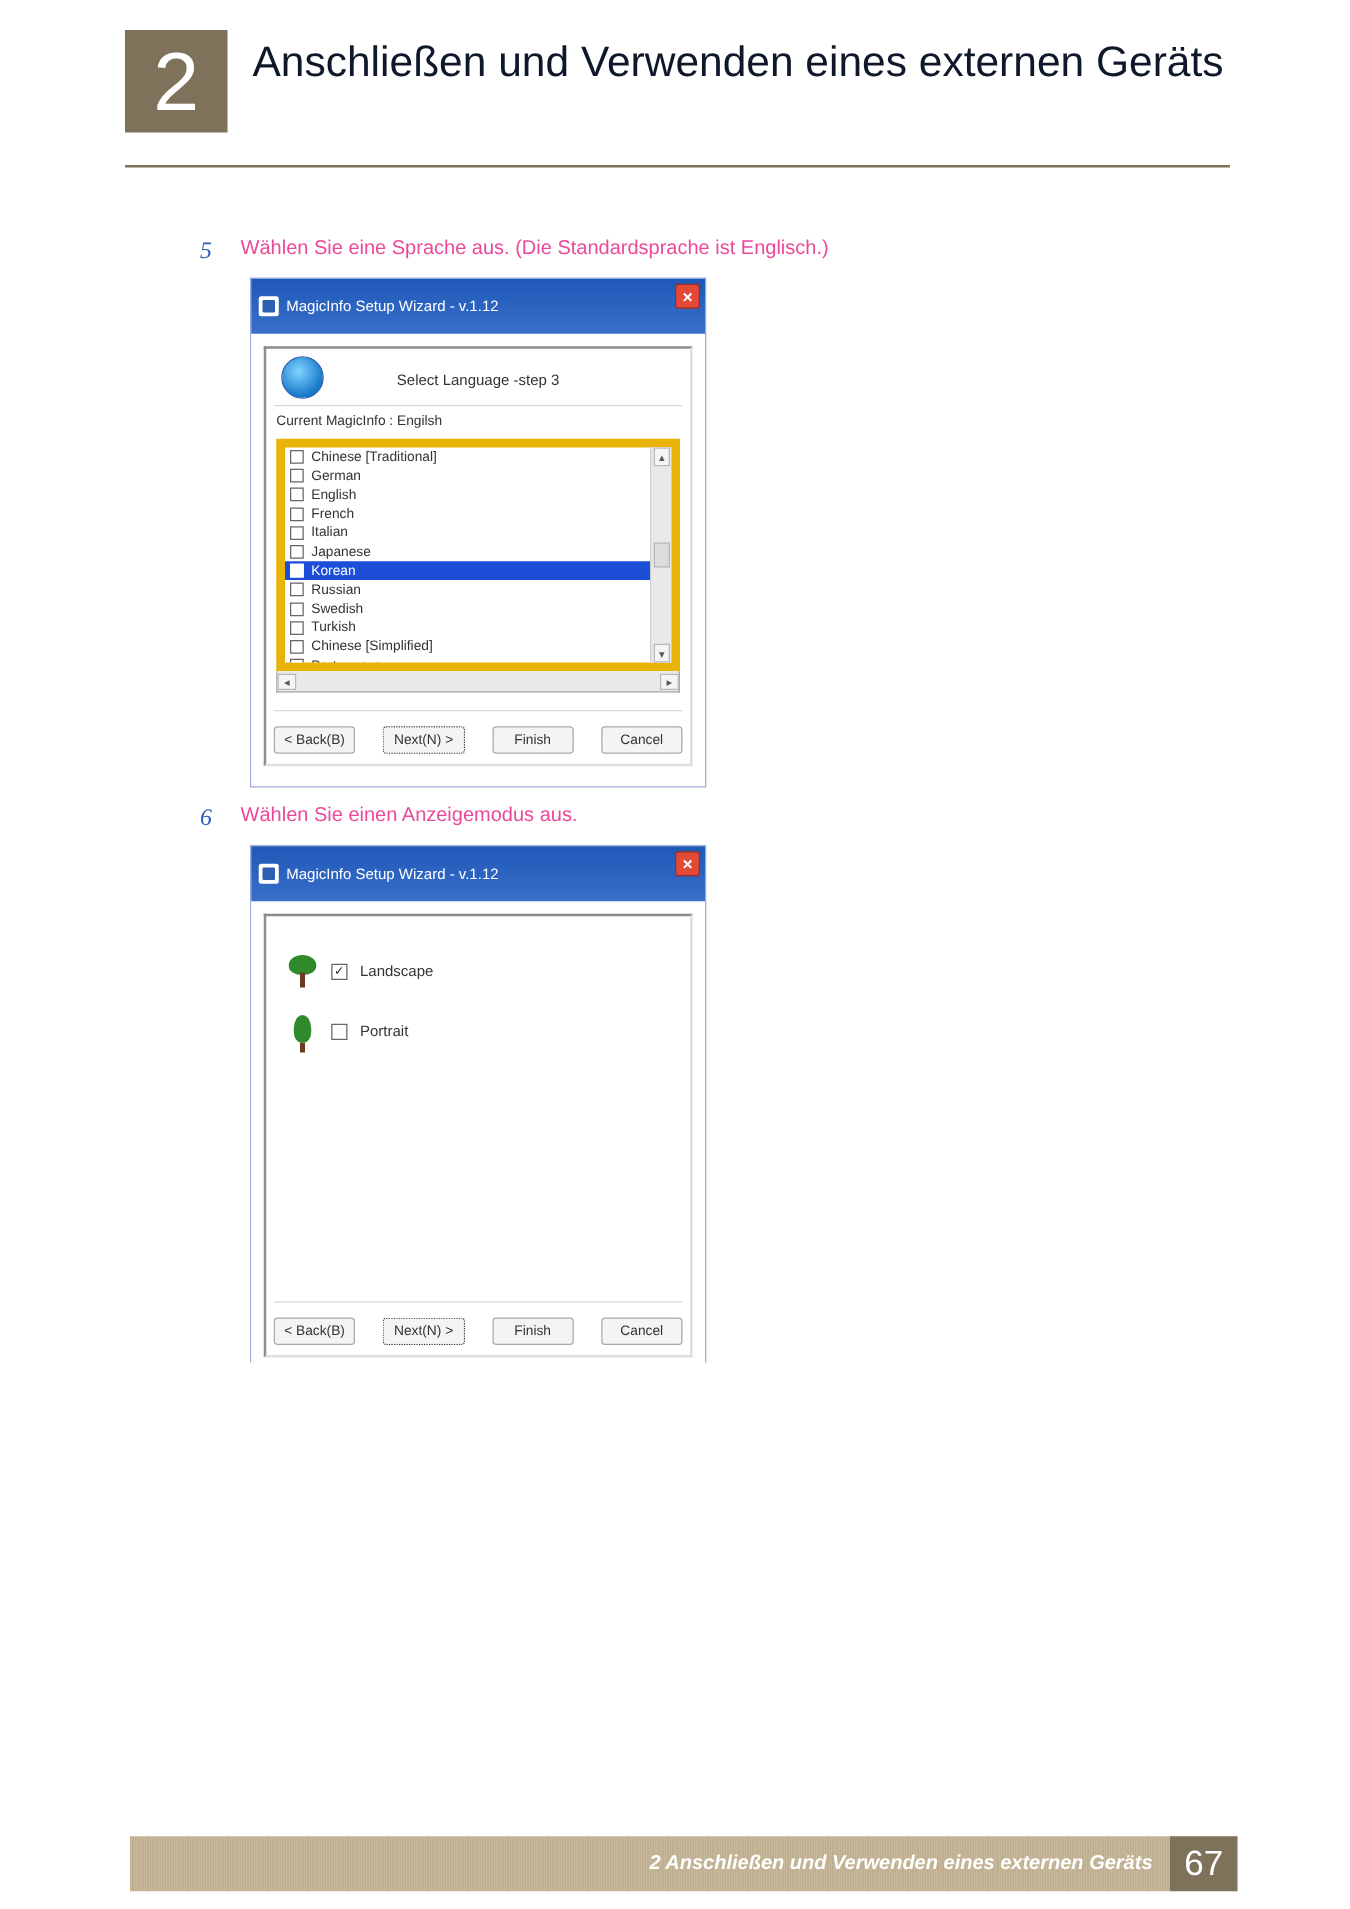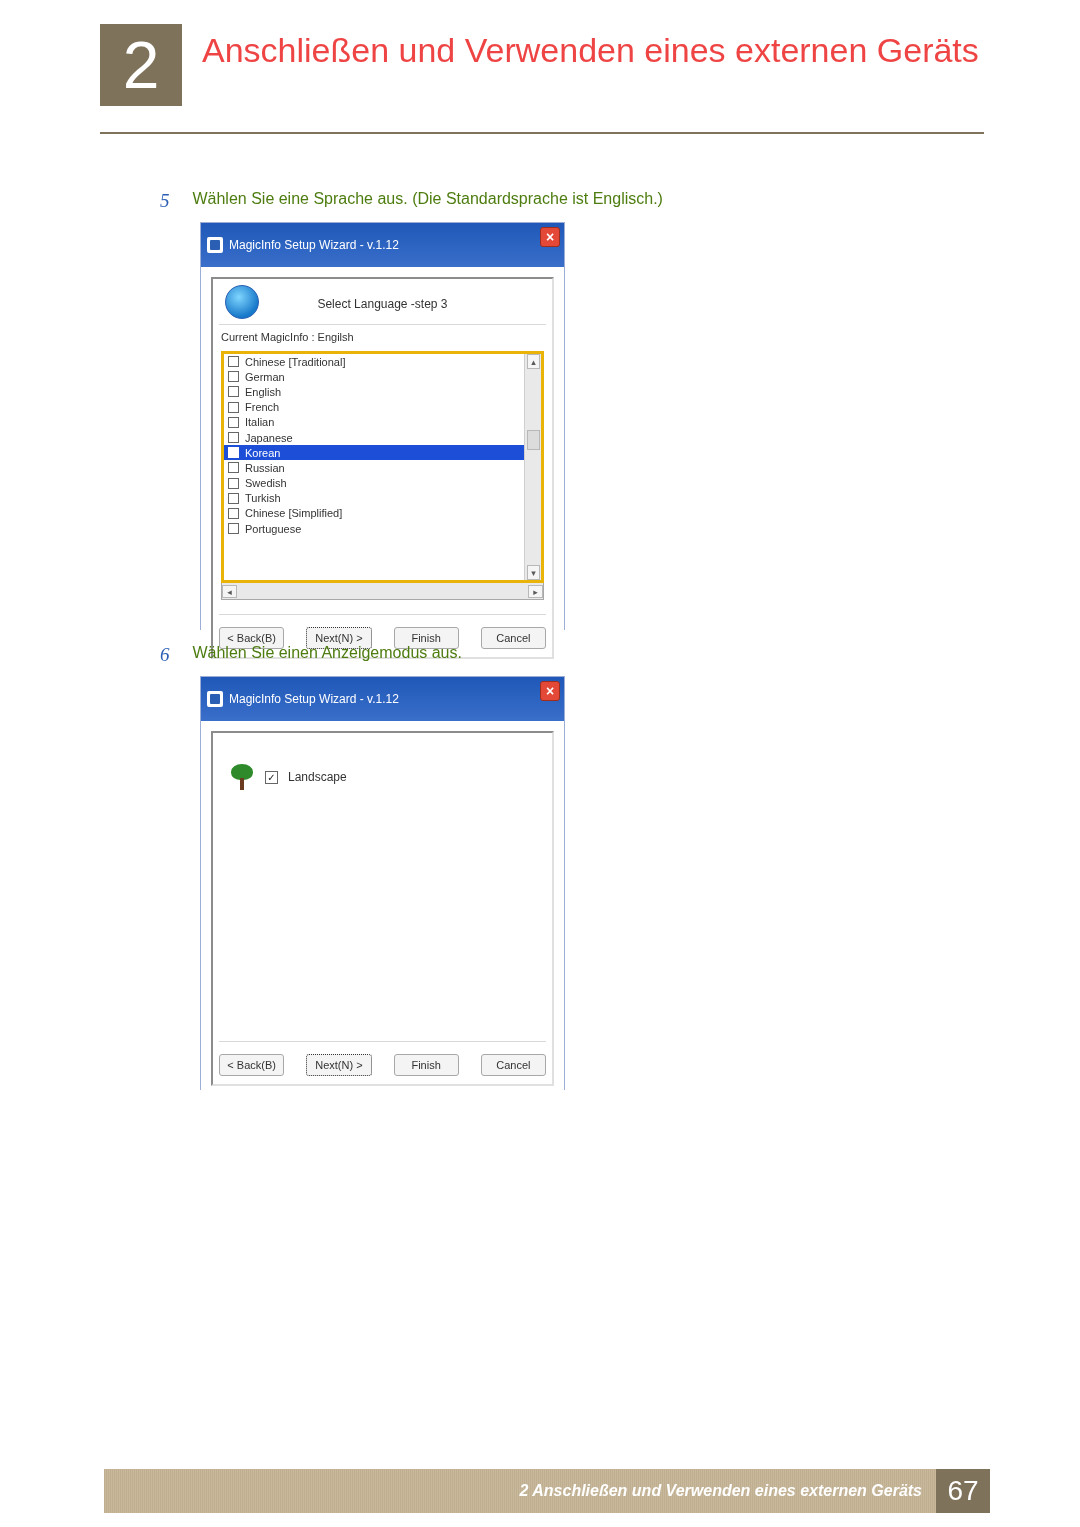--- a/index.html
+++ b/index.html
@@ -34,21 +34,21 @@
   .chapter-num {
     color: #fff;
     font-size: 66px;
     font-weight: 300;
   }
   .chapter-title {
     position: absolute;
     top: 6px;
     left: 102px;
     right: 0;
-    color: #ef4444;
+    color: #0f172a;
     font-size: 34px;
     font-weight: 400;
     line-height: 1.2;
   }
 
   
   .step {
     position: absolute;
     left: 160px;
   }
@@ -57,21 +57,21 @@
     width: 28px;
     color: #2b5fb3;
     font-style: italic;
     font-size: 19px;
     font-family: Georgia, serif;
     vertical-align: top;
   }
   .step-text {
     display: inline-block;
     font-size: 16px;
-    color: #4d7c0f;
+    color: #ec4899;
   }
 
   
   .wiz {
     position: absolute;
     left: 200px;
     width: 365px;
     border: 1px solid #9caed6;
   }
   .wiz-title {
@@ -146,22 +146,22 @@
     background:#2b5fb3;
   }
   .desc {
     margin: 10px 2px 6px 2px;
     line-height: 1.3;
   }
   .cur-lang {
     margin: 6px 2px 8px 2px;
   }
   .lang-box {
-    border: 3px solid #eab308;
-    height: 232px;
+    border: 7px solid #eab308;
+    height: 186px;
     position: relative;
     display: flex;
     margin: 0 2px;
   }
   .lang-list {
     flex: 1;
     overflow: hidden;
   }
   .lang-row {
     display: flex;
@@ -431,20 +431,28 @@
     <div class="wiz-panel">
       <div class="screen-body">
         <div class="screen-opt">
           <span class="tree-icon">
               <span class="crown"></span>
               <span class="trunk"></span>
             </span>
           <span class="screen-cb">✓</span>
           <span>Landscape</span>
         </div>
+        <div class="screen-opt">
+          <span class="tree-icon portrait">
+              <span class="crown"></span>
+              <span class="trunk"></span>
+            </span>
+          <span class="screen-cb"></span>
+          <span>Portrait</span>
+        </div>
       </div>
       <div class="wiz-buttons">
         <div class="btn">&lt; Back(B)</div>
         <div class="btn focus">Next(N) &gt;</div>
         <div class="btn">Finish</div>
         <div class="btn">Cancel</div>
       </div>
     </div>
   </div>
 </div>

